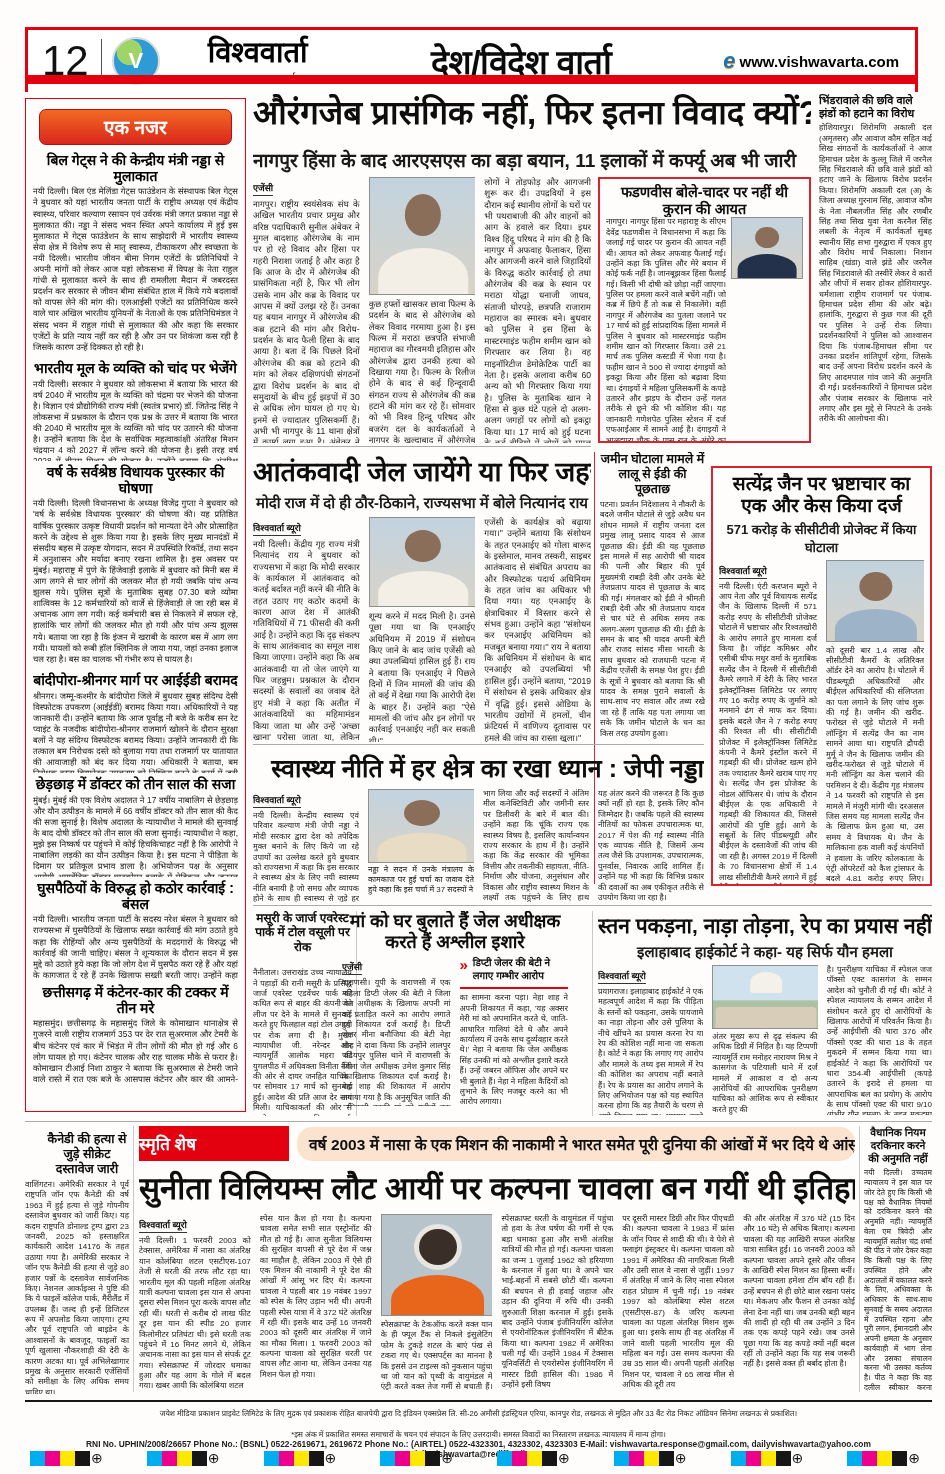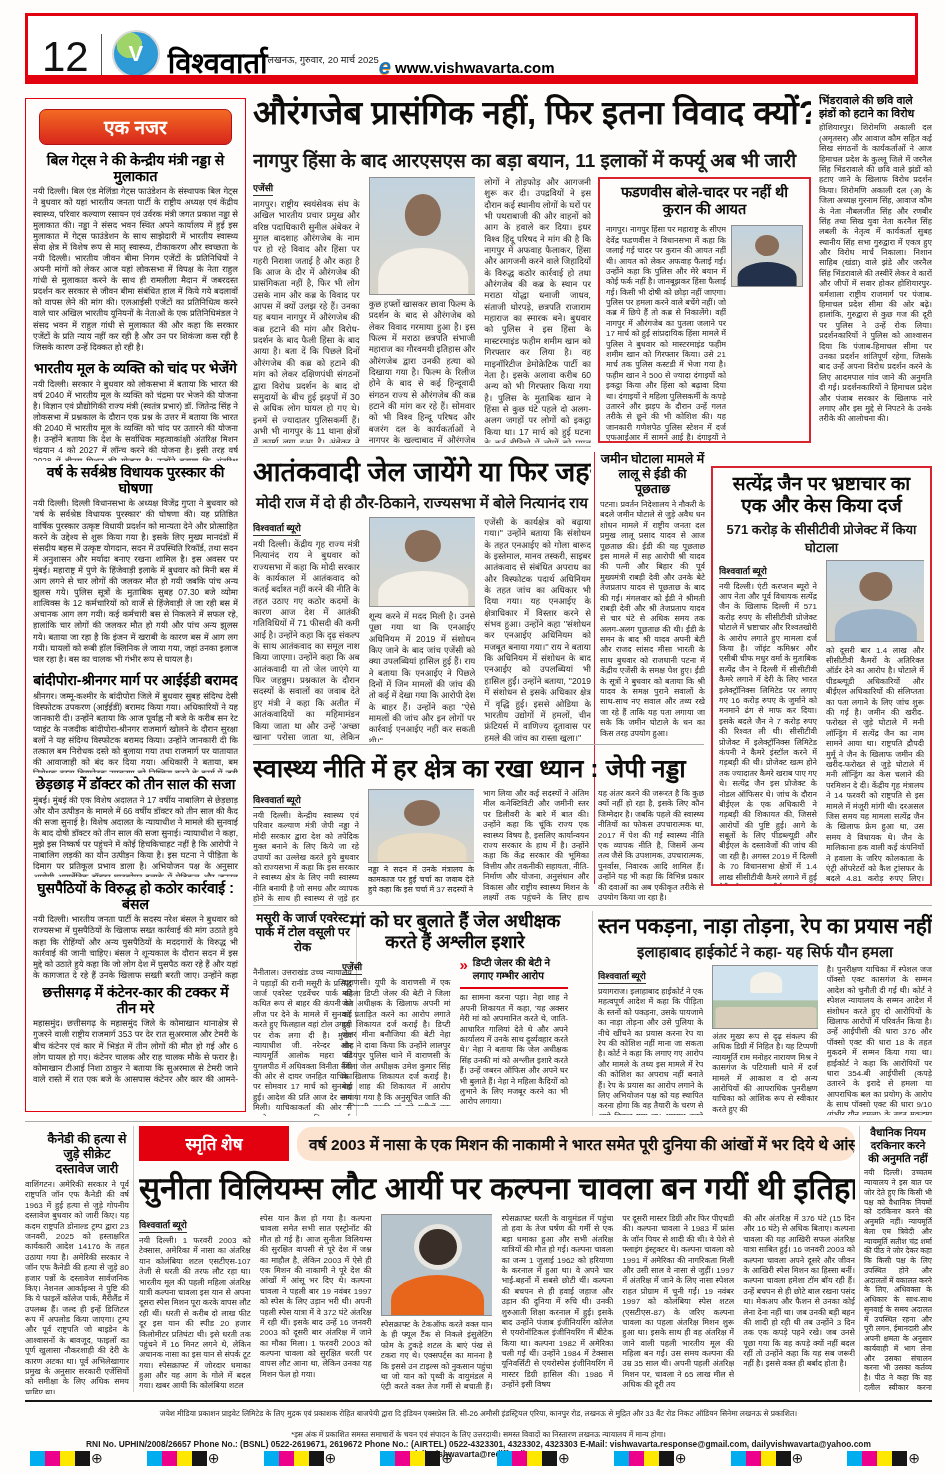--- a/index.html
+++ b/index.html
@@ -1,38 +1,38 @@
 <!DOCTYPE html>
 <html><head>
 <meta charset="utf-8">
 <style>
   html,body{margin:0;padding:0;background:#e9e9e9;}
   #page{position:relative;width:945px;height:1474px;background:#fffdfb;font-family:"Liberation Sans",sans-serif;color:#1c1c1c;overflow:hidden;margin:0 auto;}
   .abs{position:absolute;}
   
-  #hdr-frame{left:25px;top:13px;width:887px;height:62px;border:3px solid #e3000f;border-bottom:none;display:flex;align-items:flex-end;background:#fff;}
+  #hdr-frame{left:25px;top:27px;width:887px;height:62px;border:3px solid #e3000f;border-bottom:none;display:flex;align-items:center;background:#fff;}
   #red-bar{left:25px;top:75px;width:893px;height:9px;background:#e3000f;}
   #page-num{font-size:42px;font-weight:400;color:#111;padding:0 12px 0 14px;line-height:1;}
   .hdiv{width:1px;height:44px;background:#555;}
   #logo{width:44px;height:44px;border-radius:50%;margin:0 8px 0 10px;background:radial-gradient(circle at 35% 30%,#9fd468 0 30%,#2e9bd6 31% 70%,#1b6fae 100%);display:flex;align-items:center;justify-content:center;color:#fff;font-weight:bold;font-size:22px;border:2px solid #d9d9d9;}
-  #masthead-block{display:flex;flex-direction:row;}
+  #masthead-block{display:flex;flex-direction:column;margin-left:40px;}
   #masthead{font-size:29px;font-weight:bold;color:#000;line-height:1;}
   #dateline{font-size:9.5px;color:#222;margin-top:4px;}
   #section-title{flex:1;text-align:center;font-size:34px;font-weight:bold;color:#0a0a0a;letter-spacing:-.5px;}
   #site{display:flex;align-items:center;gap:4px;padding-right:16px;}
   #e-icon{color:#1b75bb;font-style:italic;font-weight:bold;font-size:22px;line-height:1;text-shadow:0 1px 0 #f7941e;}
   #site-url{font-size:15px;font-weight:bold;color:#000;}
   
   #ek{left:25px;top:98px;width:221px;height:1014px;border:1px solid #e3000f;padding:8px 7px;box-sizing:border-box;overflow:hidden;background:#fffdfb;}
   #ek-title{margin:2px 6px 4px;background:linear-gradient(180deg,#f26a22,#d9261c);color:#fff;font-size:19px;font-weight:bold;text-align:center;border-radius:7px;padding:4px 0;border:1px solid #b01116;}
   .ek-item{height:104px;overflow:hidden;}
   .ek-item h3{margin:4px 0 2px;font-size:14px;line-height:1.12;color:#000;text-align:center;}
   .ek-item p{margin:0;font-size:8.4px;line-height:1.32;text-align:justify;color:#222;}
   
-  .hl{font-weight:bold;color:#0d0d0d;white-space:nowrap;overflow:hidden;}
+  .hl{font-weight:bold;color:#0d0d0d;white-space:nowrap;overflow:hidden;text-align:right;}
   .sub{font-weight:bold;color:#1a1a1a;white-space:nowrap;overflow:hidden;}
   .byline{display:inline-block;font-size:9px;font-weight:bold;border-bottom:1px solid #333;padding-bottom:1px;margin-bottom:3px;color:#111;}
   .cols{display:flex;gap:9px;}
   .col{flex:1 1 0;overflow:hidden;}
   .bt{font-size:8.6px;line-height:1.32;text-align:justify;color:#1c1c1c;margin:0;}
   .bts{font-size:8px;line-height:1.3;text-align:justify;color:#1c1c1c;margin:0;}
   .photo{position:relative;overflow:hidden;border:1px solid #8f8f8f;background:linear-gradient(180deg,#c2d3df 0%,#d8d3c8 100%);}
   .photo::before{content:"";position:absolute;left:50%;top:14%;width:34%;height:36%;transform:translateX(-50%);border-radius:50%;background:#8a6e5a;}
   .photo::after{content:"";position:absolute;left:50%;bottom:-10%;width:84%;height:50%;transform:translateX(-50%);border-radius:50% 50% 0 0;background:#f3efe6;}
   .ph-fadnavis::after{background:#23324a;} .ph-jain::after{background:#9db3c8;}
@@ -44,21 +44,21 @@
   .ph-court::after{background:#d8cdb8;height:34%;width:96%;border-radius:4px 4px 0 0;bottom:0;}
   .boxed{border:2px solid #d8242e;box-sizing:border-box;padding:5px 6px;background:#fffdfb;overflow:hidden;}
   .hline{background:#aaa;height:1px;}
   .vline{background:#c9c9c9;width:1px;}
   .vline-red{background:#d8242e;width:1px;}
   
   .quote{border-bottom:2px solid #e3000f;padding:1px 0 5px;display:flex;gap:5px;align-items:flex-start;}
   .qmark{color:#e3000f;font-weight:bold;font-size:15px;line-height:1;}
   .qtext{font-size:10px;font-weight:bold;line-height:1.25;color:#111;}
   
-  #smriti-label{background:#e3000f;color:#fff;font-size:17px;font-weight:bold;text-align:center;padding:6px 0;width:150px;flex:0 0 150px;}
+  #smriti-label{background:#e3000f;color:#fff;font-size:17px;font-weight:bold;padding:6px 0;width:150px;flex:0 0 150px;}
   #smriti-kicker{background:#fbe3cf;border-radius:15px;font-size:15.5px;font-weight:bold;color:#111;padding:6px 12px;margin-left:8px;white-space:nowrap;overflow:hidden;flex:1;}
   
   .fline{left:25px;width:907px;text-align:center;color:#222;}
   .cmyk{display:flex;}
   .sq{width:15px;height:15px;display:inline-block;}
   .sq.c{background:#00aeef;} .sq.m{background:#ec008c;} .sq.y{background:#ffe800;} .sq.k{background:#161616;}
   .reg{font-size:14px;line-height:15px;color:#161616;margin-left:1px;}
   .caption{font-size:7.9px;line-height:1.28;text-align:justify;color:#222;margin-top:2px;}
 </style>
 </head>
@@ -67,20 +67,21 @@
 <div id="page">
 
   <div class="abs" id="hdr-frame">
     <div id="page-num">12</div>
     <div class="hdiv"></div>
     <div id="logo">V</div>
     <div id="masthead-block">
       <div id="masthead">विश्ववार्ता</div>
       <div id="dateline">लखनऊ,  गुरुवार, 20 मार्च 2025</div>
     </div>
+    <div id="section-title">देश/विदेश वार्ता</div>
     <div id="site">
       <span id="e-icon">e</span>
       <span id="site-url">www.vishwavarta.com</span>
     </div>
   </div>
   <div class="abs" id="red-bar"></div>
 
   <div class="abs" id="ek">
     <div id="ek-title">एक नजर</div>
     <div class="ek-item">
@@ -129,21 +130,21 @@
     <div class="col">
       <div class="photo" style="width:100%;height:116px;margin-bottom:4px;"></div>
       <p class="bt">कुछ हफ्तों खासकर छावा फिल्म के प्रदर्शन के बाद से औरंगजेब को लेकर विवाद गरमाया हुआ है। इस फिल्म में मराठा छत्रपति संभाजी महाराज का गौरवमयी इतिहास और औरंगजेब द्वारा उनकी हत्या को दिखाया गया है। फिल्म के रिलीज होने के बाद से कई हिन्दूवादी संगठन राज्य से औरंगजेब की कब्र हटाने की मांग कर रहे हैं। सोमवार को भी विश्व हिन्दू परिषद और बजरंग दल के कार्यकर्ताओं ने नागपुर के खुल्दाबाद में औरंगजेब की कब्र हटाने की मांग पर प्रदर्शन किया था। इसी दौरान औरंगजेब का पुतला जलाने पर अफवाह फैल गई कि धार्मिक ग्रंथ जलाया गया है। इससे इलाके में तनाव फैल गया और देखते ही देखते महल और हंसापुरी इलाके में बड़े पैमाने पर</p>
     </div>
     <div class="col">
       <p class="bt">लोगों ने तोड़फोड़ और आगजनी शुरू कर दी। उपद्रवियों ने इस दौरान कई स्थानीय लोगों के घरों पर भी पथराबाजी की और वाहनों को आग के हवाले कर दिया। इधर विश्व हिंदू परिषद ने मांग की है कि नागपुर में अफवाह फैलाकर, हिंसा और आगजनी करने वाले जिहादियों के विरुद्ध कठोर कार्रवाई हो तथा औरंगजेब की कब्र के स्थान पर मराठा योद्धा धनाजी जाधव, संताजी घोरपड़े, छत्रपति राजाराम महाराज का स्मारक बने। बुधवार को पुलिस ने इस हिंसा के मास्टरमाइंड फहीम शमीम खान को गिरफ्तार कर लिया है। वह माइनॉरिटीज डेमोक्रेटिक पार्टी का नेता है। इसके अलावा करीब 60 अन्य को भी गिरफ्तार किया गया है। पुलिस के मुताबिक खान ने हिंसा से कुछ घंटे पहले दो अलग-अलग जगहों पर लोगों को इकट्ठा किया था। 17 मार्च को हुई घटना के कई वीडियो में लोगों को मुगल शासक औरंगजेब के समर्थन में नारे लगाते हुए देखा गया। इन नारों में उन्हें 'आलमगीर हजरत' कहा जा रहा था।</p>
     </div>
   </div>
 
   <div class="abs boxed" style="left:598px;top:177px;width:213px;height:266px;">
-    <div class="hl" style="font-size:14.5px;text-align:center;white-space:normal;line-height:1.15;margin-bottom:8px;">फडणवीस बोले-चादर पर नहीं थी कुरान की आयत</div>
+    <div class="hl" style="font-size:14.5px;text-align:center;white-space:normal;line-height:1.15;margin-bottom:0;">फडणवीस बोले-चादर पर नहीं थी कुरान की आयत</div>
     <div class="photo ph-fadnavis" style="float:right;width:70px;height:60px;margin:0 0 3px 5px;"></div>
     <p class="bts" style="max-height:230px;overflow:hidden;">नागपुर। नागपुर हिंसा पर महाराष्ट्र के सीएम देवेंद्र फडणवीस ने विधानसभा में कहा कि जलाई गई चादर पर कुरान की आयत नहीं थी। आयत को लेकर अफवाह फैलाई गई। उन्होंने कहा कि पुलिस और मेरे बयान में कोई फर्क नहीं है। जानबूझकर हिंसा फैलाई गई। किसी भी दोषी को छोड़ा नहीं जाएगा। पुलिस पर हमला करने वाले बचेंगे नहीं। जो कब्र में छिपे हैं तो कब्र से निकालेंगे। वहीं नागपुर में औरंगजेब का पुतला जलाने पर 17 मार्च को हुई सांप्रदायिक हिंसा मामले में पुलिस ने बुधवार को मास्टरमाइंड फहीम शमीम खान को गिरफ्तार किया। उसे 21 मार्च तक पुलिस कस्टडी में भेजा गया है। फहीम खान ने 500 से ज्यादा दंगाइयों को इकट्ठा किया और हिंसा को बढ़ावा दिया था। दंगाइयों ने महिला पुलिसकर्मी के कपड़े उतारने और झड़प के दौरान उन्हें गलत तरीके से छूने की भी कोशिश की। यह जानकारी गणेशपेठ पुलिस स्टेशन में दर्ज एफआईआर में सामने आई है। दंगाइयों ने भालदपुरा चौक के पास रात के अंधेरे का फायदा उठाते हुए महिला अधिकारी के साथ अश्लील हरकत की थी। महाराष्ट्र के छत्रपति संभाजीनगर जिले के खुल्दाबाद में औरंगजेब की कब्र को हटाने की मांग के बीच प्रशासन ने मुगल शासक की कब्र को ड्रोन प्रतिबंधित क्षेत्र घोषित कर दिया है। सोशल मीडिया पर पुलिस इस मामले में आपत्तिजनक पोस्ट को ट्रैक करके उन्हें डिलीट करवा रही है। अब तक 500 से अधिक ऐसी ऑनलाइन पोस्ट डिलीट की जा चुकी हैं। औरंगजेब की कब्र को ध्वस्त करने की बढ़ती मांग के बीच शिवसेना (यूबीटी) ने बुधवार को भाजपा पर हमला करते हुए दावा किया कि सत्तारूढ़ पार्टी मुगल सम्राट को छत्रपति शिवाजी महाराज से ज्यादा महत्वपूर्ण मानती है। साथ ही इसने कहा कि छत्रपति संभाजीनगर में स्थित औरंगजेब की समाधि का संरक्षित स्मारक का दर्जा हटा देना चाहिए।</p>
   </div>
 
   <div class="abs" style="left:819px;top:94px;width:113px;height:370px;overflow:hidden;">
     <div class="hl" style="font-size:11px;text-align:left;white-space:normal;line-height:1.2;margin-bottom:3px;">भिंडरावाले की छवि वाले झंडों को हटाने का विरोध</div>
     <p class="bts">होशियारपुर। शिरोमणि अकाली दल (अमृतसर) और आवाज कौम सहित कई सिख संगठनों के कार्यकर्ताओं ने आज हिमाचल प्रदेश के कुल्लू जिले में जरनैल सिंह भिंडरावाले की छवि वाले झंडों को हटाए जाने के खिलाफ विरोध प्रदर्शन किया। शिरोमणि अकाली दल (अ) के जिला अध्यक्ष गुरनाम सिंह, आवाज कौम के नेता नौबलजीत सिंह और रणबीर सिंह तथा सिख युवा नेता करनैल सिंह लबली के नेतृत्व में कार्यकर्ता सुबह स्थानीय सिंह सभा गुरुद्वारा में एकत्र हुए और विरोध मार्च निकाला। निशान साहिब (खंडा) वाले झंडे और जरनैल सिंह भिंडरावाले की तस्वीरें लेकर वे कारों और जीपों में सवार होकर होशियारपुर-धर्मशाला राष्ट्रीय राजमार्ग पर पंजाब-हिमाचल प्रदेश सीमा की ओर बढ़े। हालांकि, गुरुद्वारा से कुछ गज की दूरी पर पुलिस ने उन्हें रोक लिया। प्रदर्शनकारियों ने पुलिस को आश्वासन दिया कि पंजाब-हिमाचल सीमा पर उनका प्रदर्शन शांतिपूर्ण रहेगा, जिसके बाद उन्हें अपना विरोध प्रदर्शन करने के लिए आदमपाल गांव जाने की अनुमति दी गई। प्रदर्शनकारियों ने हिमाचल प्रदेश और पंजाब सरकार के खिलाफ नारे लगाए और इस मुद्दे से निपटने के उनके तरीके की आलोचना की।</p>
   </div>
 
   <div class="abs hline" style="left:253px;top:446px;width:338px;"></div>

